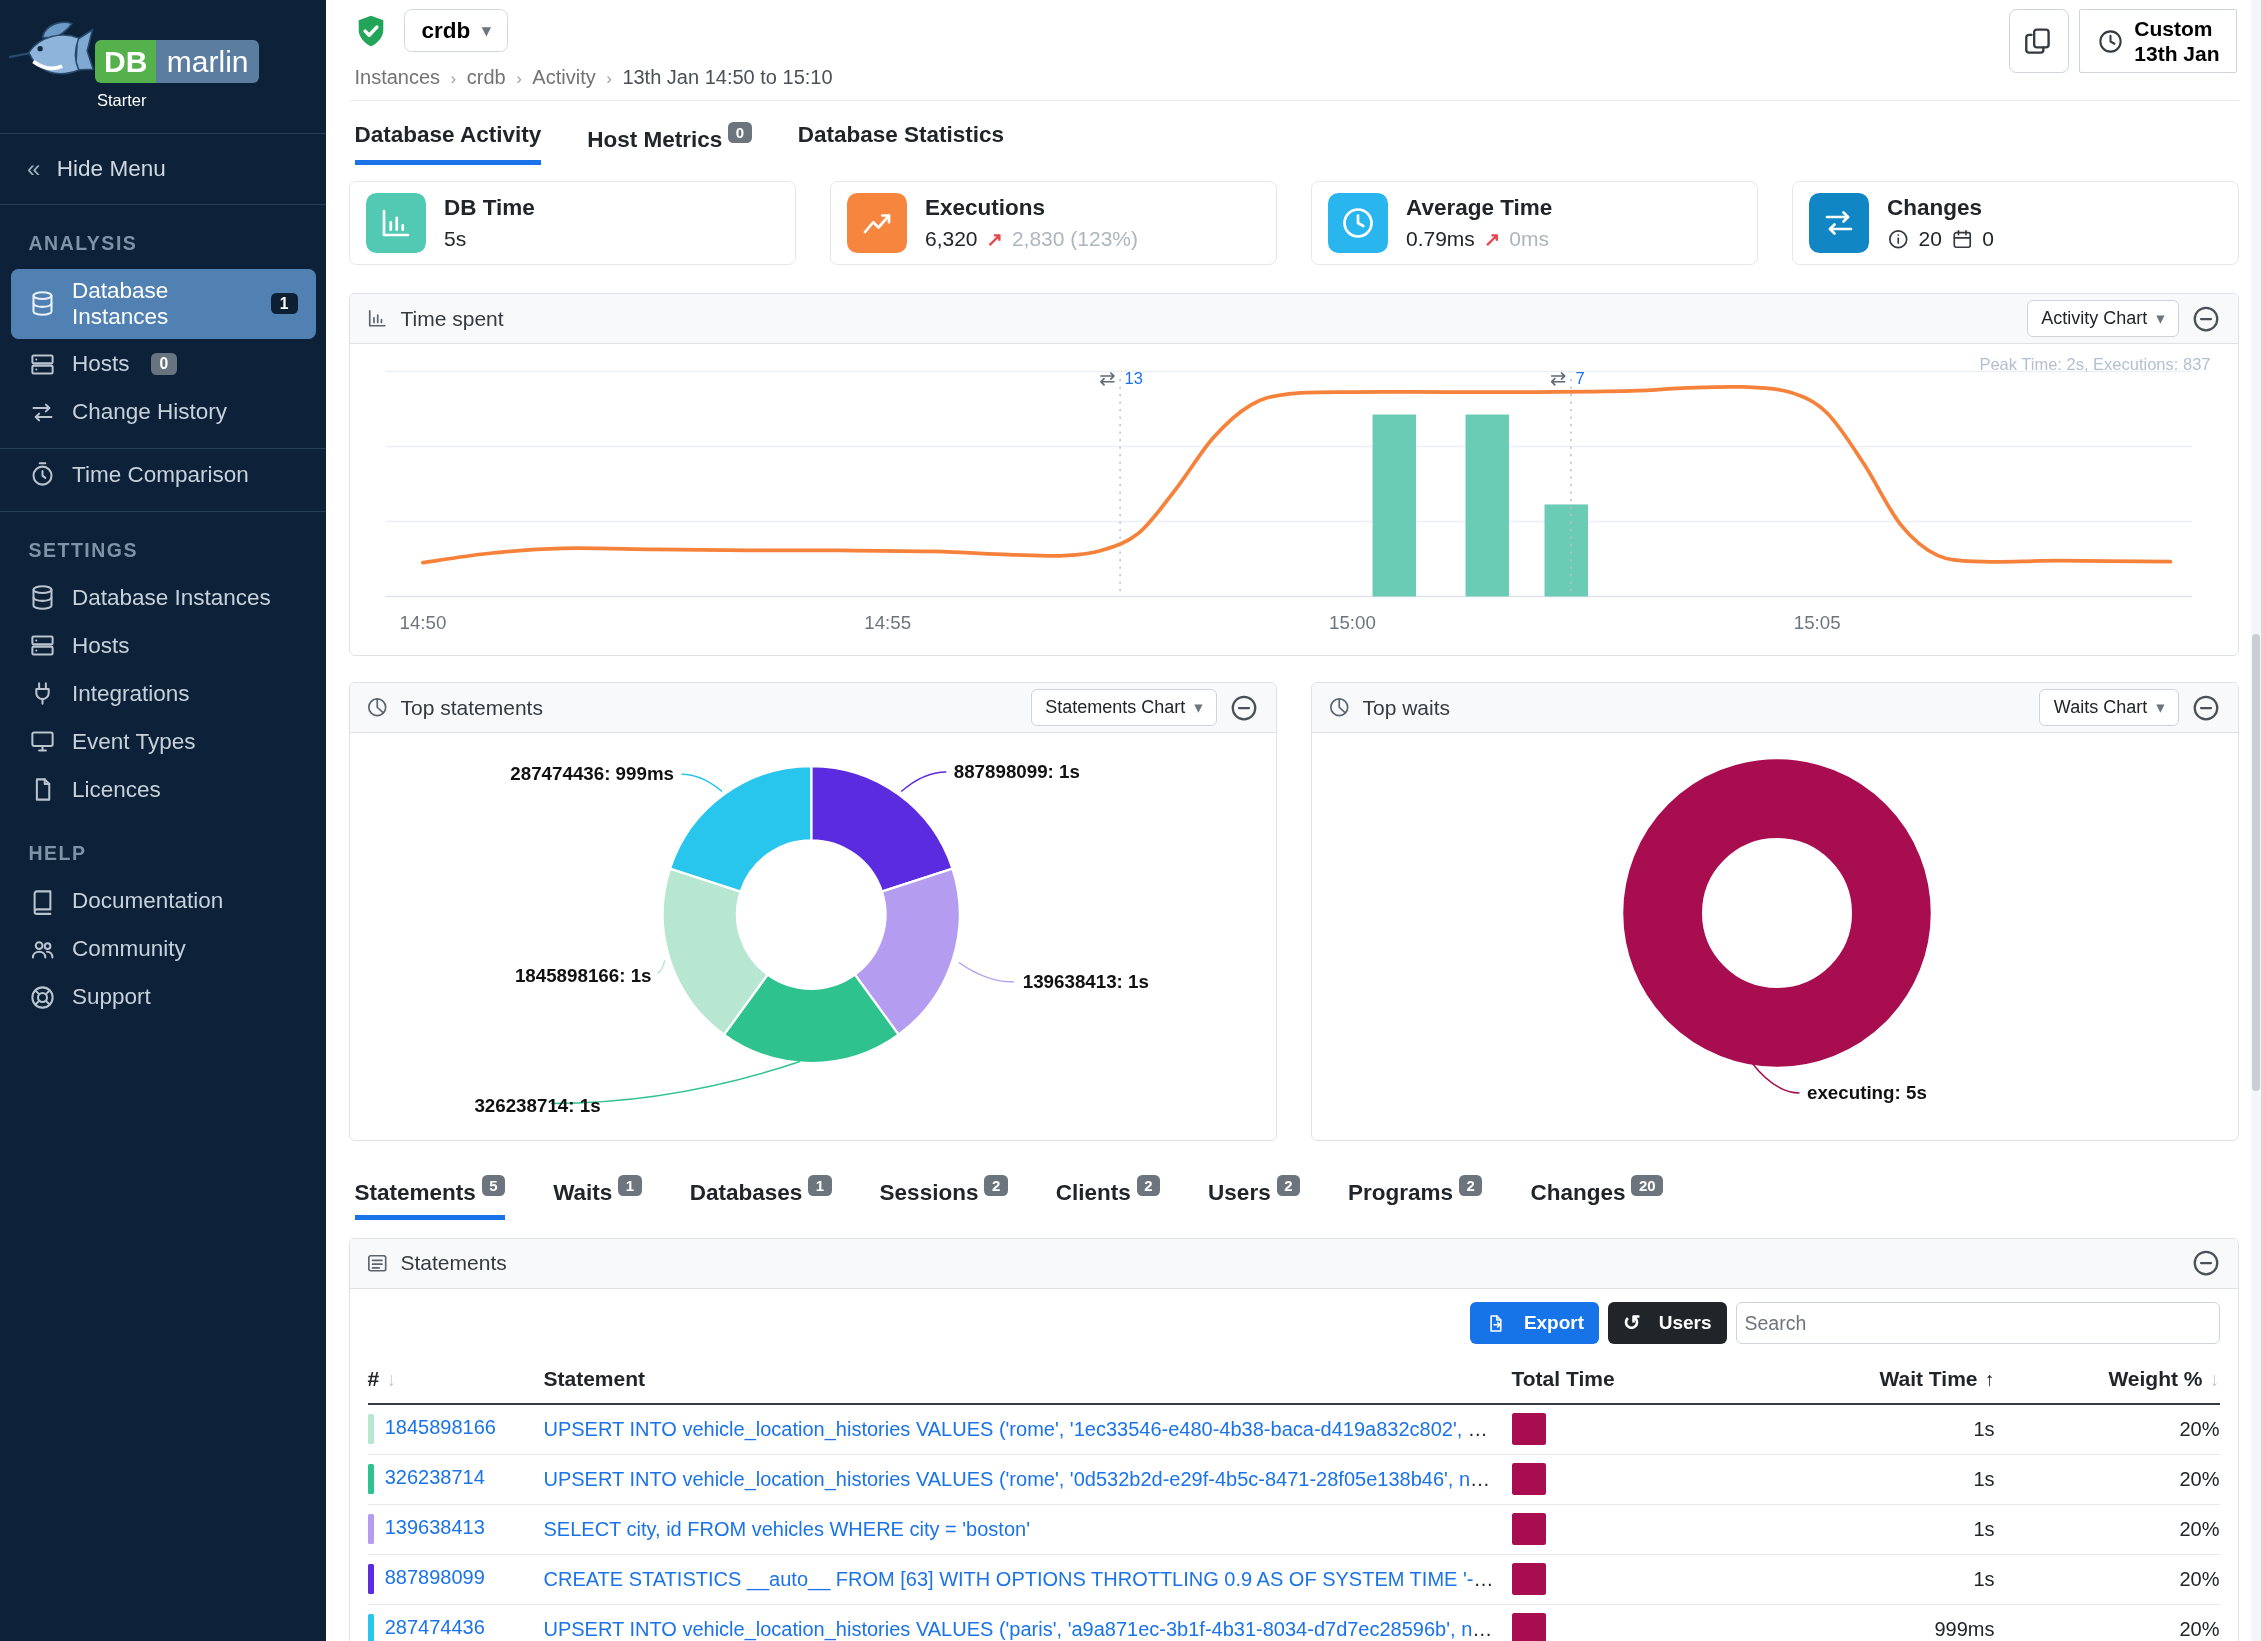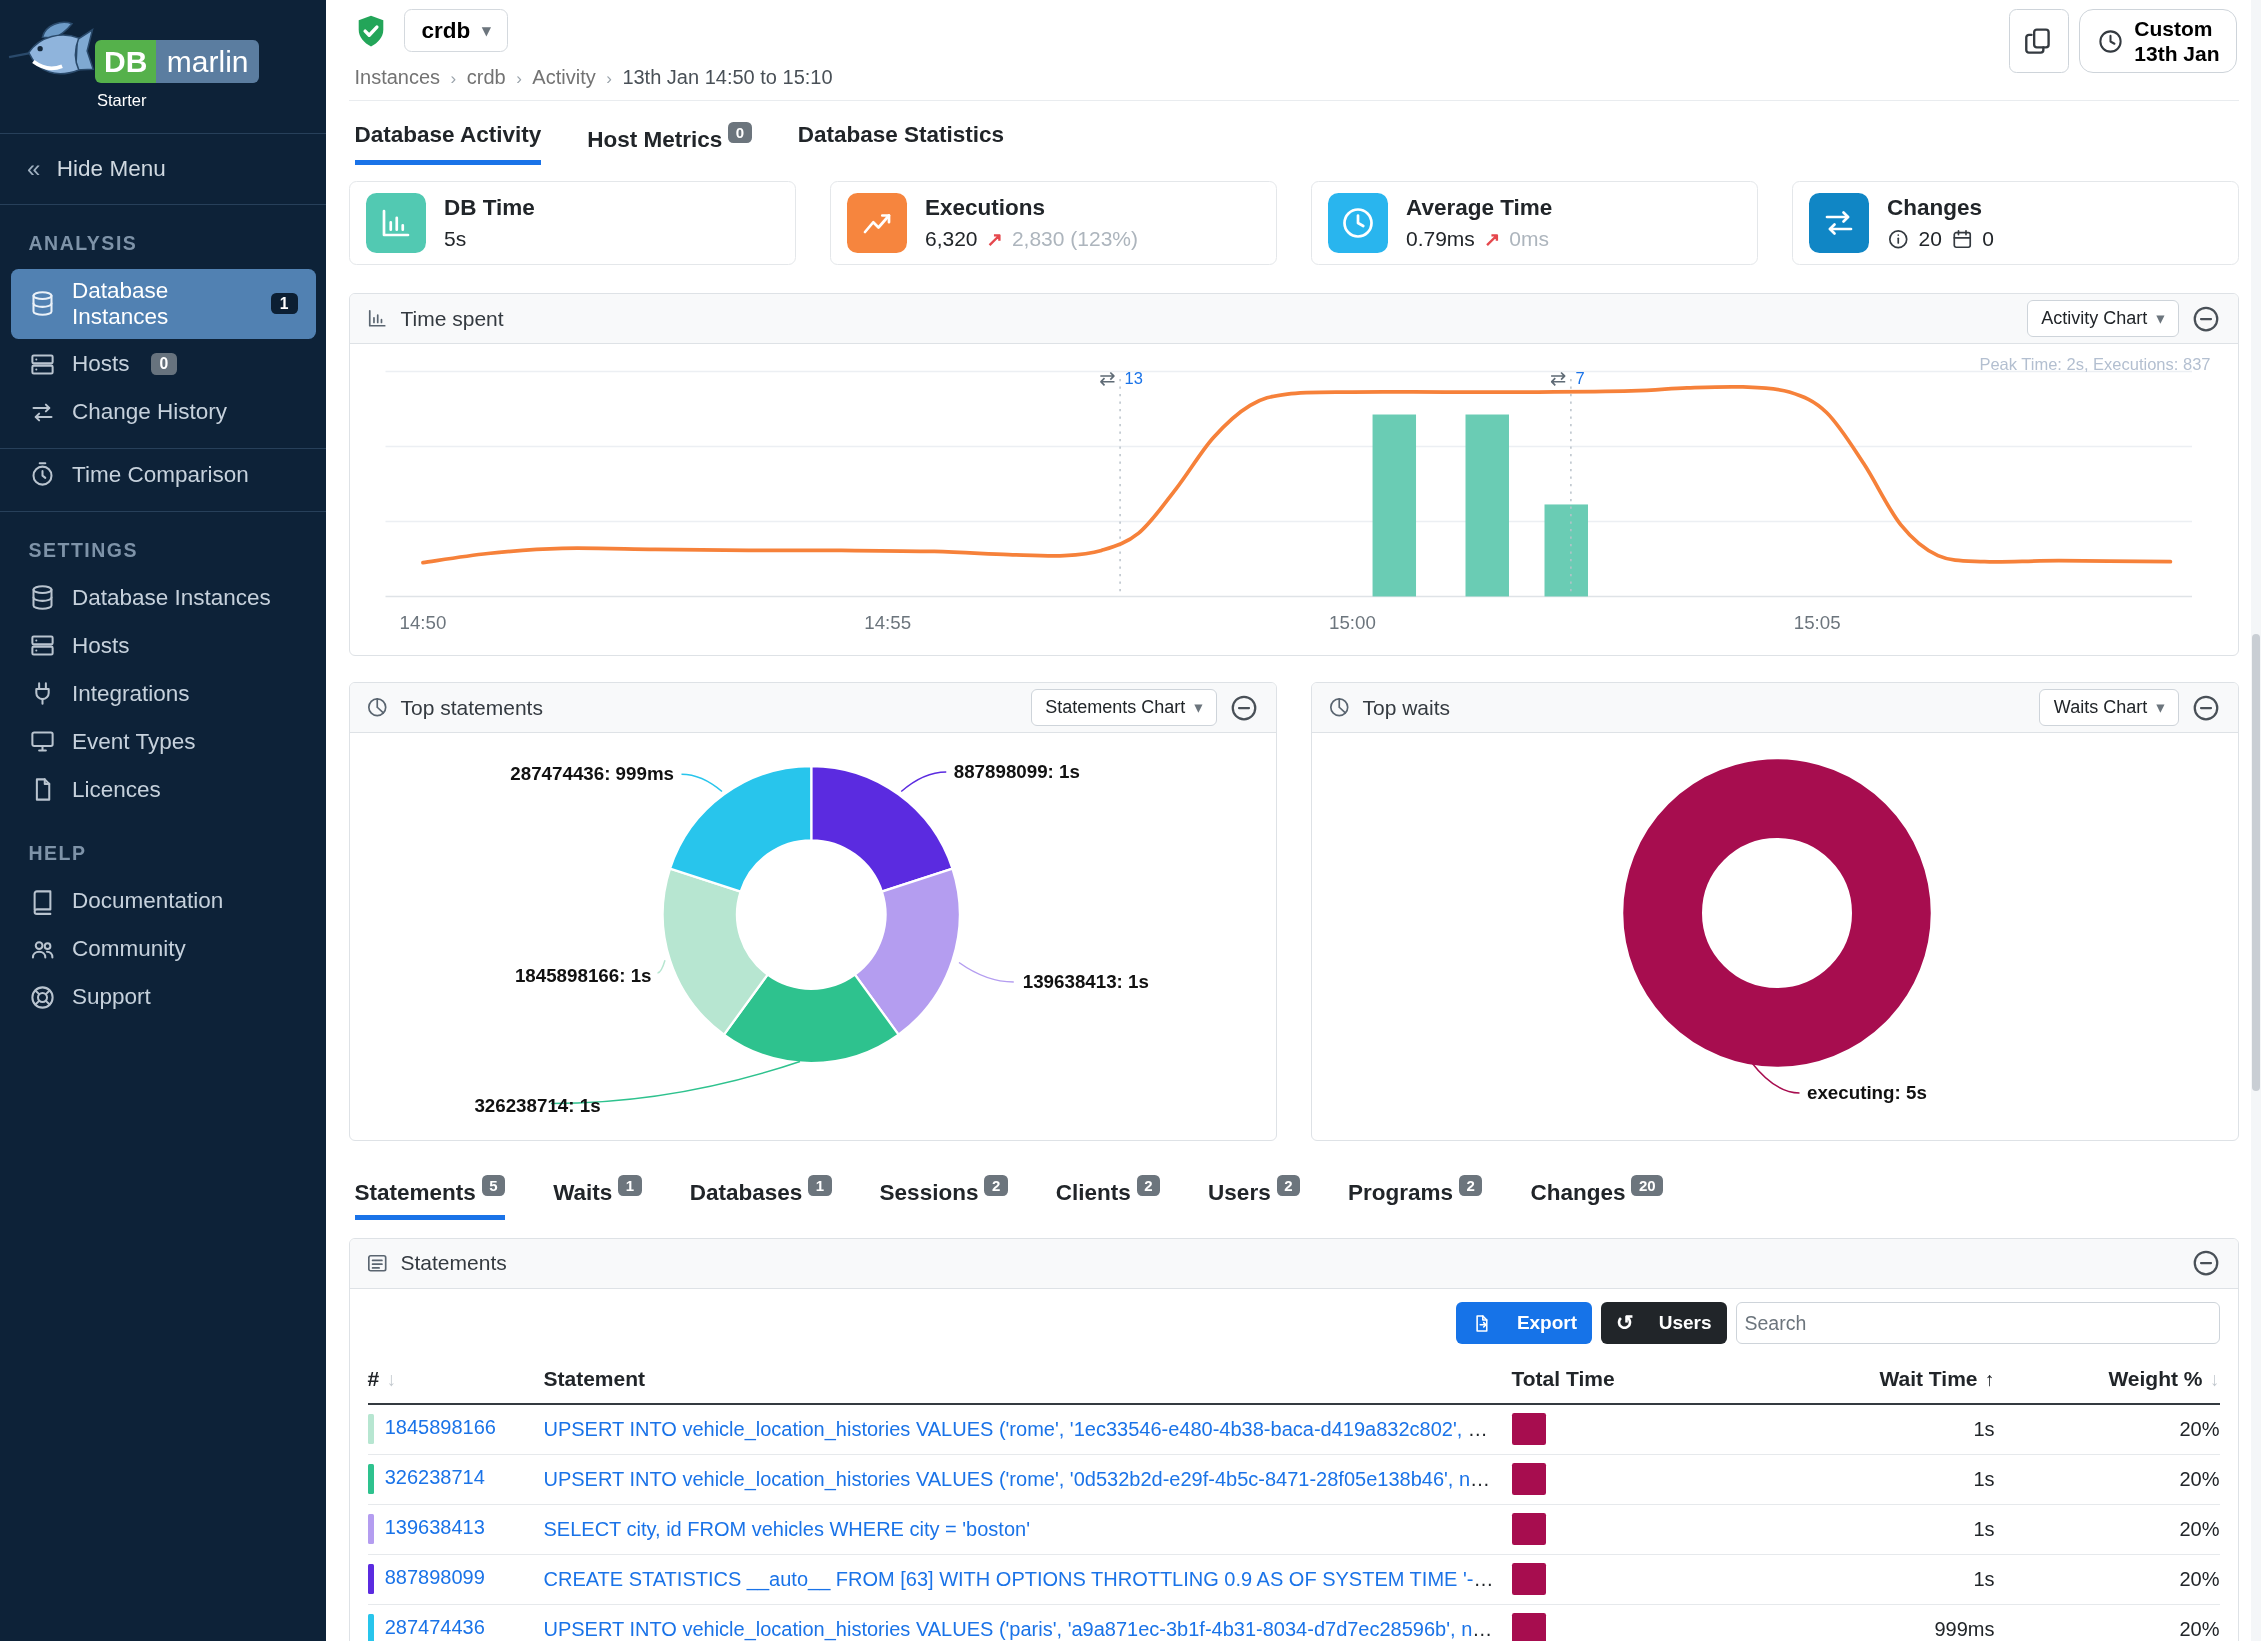--- a/index.html
+++ b/index.html
@@ -35,21 +35,21 @@
   .inst-btn{display:flex;gap:12px;align-items:center;border:1.1px solid #d4d9de;padding:7.5px 16.5px;
             border-radius:7.5px;font-size:22.5px;font-weight:bold;background:#fff;cursor:pointer}
   .caret{font-size:16.5px;color:#6c757d}
   .crumbs{position:absolute;left:6px;top:66px;display:flex;gap:10.5px;align-items:baseline;font-size:20px}
   .crumbs a{color:#737373;text-decoration:none;cursor:pointer}
   .sep{color:#9aa3ab;font-size:17px}
   .crumb-current{color:#495057}
   .tb-right{position:absolute;right:1.5px;top:9px;display:flex;gap:10.5px}
   .sq-btn{width:60px;height:64px;border:1.1px solid #ced4da;border-radius:7.5px;background:#fff;display:flex;align-items:center;justify-content:center;cursor:pointer}
   .sq-btn .icn{width:31.5px;height:31.5px;color:#343a40}
-  .time-btn{height:64px;border:1.1px solid #ced4da;border-radius:14px;background:#fff;display:flex;gap:10.5px;align-items:center;padding:0 16.5px;cursor:pointer}
+  .time-btn{height:64px;border:1.1px solid #ced4da;border-radius:2px;background:#fff;display:flex;gap:10.5px;align-items:center;padding:0 16.5px;cursor:pointer}
   .time-btn .icn{width:27px;height:27px;color:#343a40}
   .time-btn-text{font-size:21px;font-weight:bold;line-height:1.2;text-align:left}
 
   .tabs{display:flex;gap:46px;padding:21px 6px 0}
   .tab{font-size:22.5px;font-weight:bold;color:#212529;padding-bottom:12px;cursor:pointer}
   .tab.active{border-bottom:5.2px solid #1a73e8}
   .badge{display:inline-block;background:#6c757d;color:#fff;font-size:15px;font-weight:bold;
          border-radius:5.2px;padding:3px 7.5px;vertical-align:super;margin-left:6px;line-height:1}
 
   .kpis{display:grid;grid-template-columns:repeat(4,1fr);gap:34px;margin-top:16px}
@@ -79,21 +79,21 @@
   .row2{display:grid;grid-template-columns:1fr 1fr;gap:34px;margin-top:26px}
   .row2 .panel{height:457px}
   .donut-label{font-size:25px;font-weight:bold;fill:#111}
 
   .dtabs{display:flex;gap:48px;margin-top:34px;padding:0 6px}
   .dtab{font-size:22.5px;font-weight:bold;color:#212529;padding-bottom:9px;cursor:pointer}
   .dtab.active{border-bottom:5.2px solid #1a73e8}
 
   #tablePanel{margin-top:18px;min-height:424px}
   .toolbar{display:flex;justify-content:flex-end;gap:9px;padding:13.5px 18px 7.5px}
-  .btn{display:flex;gap:25px;align-items:center;border:none;border-radius:6px;font-size:19px;font-weight:bold;
+  .btn{display:flex;gap:18px;align-items:center;border:none;border-radius:6px;font-size:19px;font-weight:bold;
        padding:0 15px;height:42px;color:#fff;cursor:pointer;font-family:"Liberation Sans",sans-serif}
   .btn .icn{width:21px;height:21px}
   .btn-export{background:#1673e8}
   .btn-clear{background:#212529}
   .search{width:484px;height:42px;border:0.7px solid #ced4da;border-radius:6px;font-size:19.5px;padding:0 8px;
           color:#212529;box-sizing:border-box;font-family:"Liberation Sans",sans-serif}
   .search::placeholder{color:#6c757d}
 
   .table{margin:3px 18px 0}
   .thead,.trow{display:grid;grid-template-columns:176px 1fr 292px 191px 225px;align-items:center}

